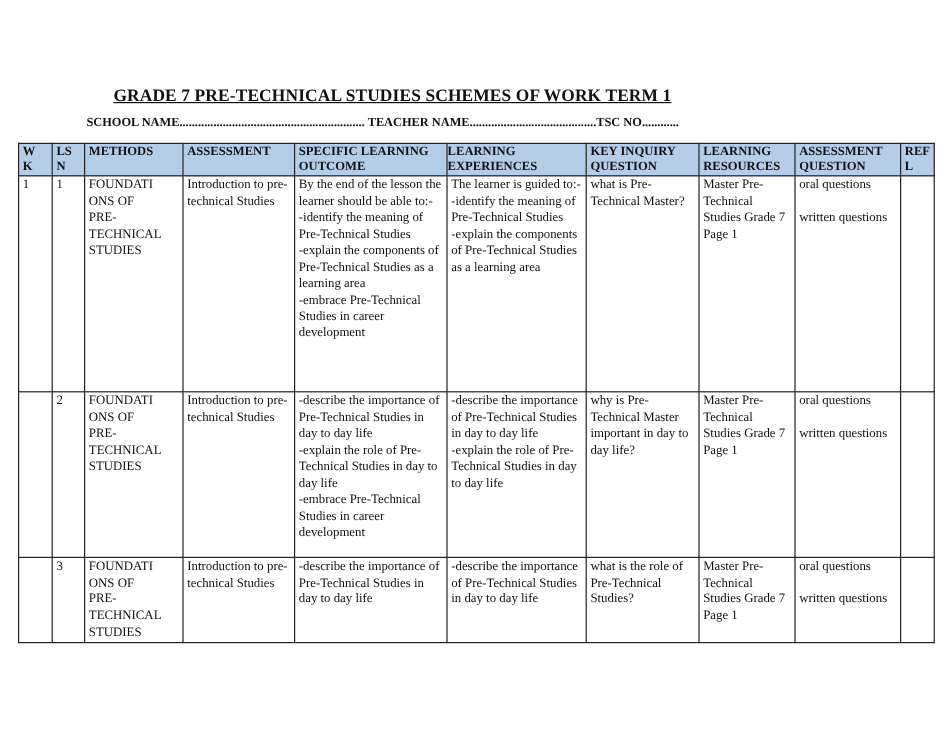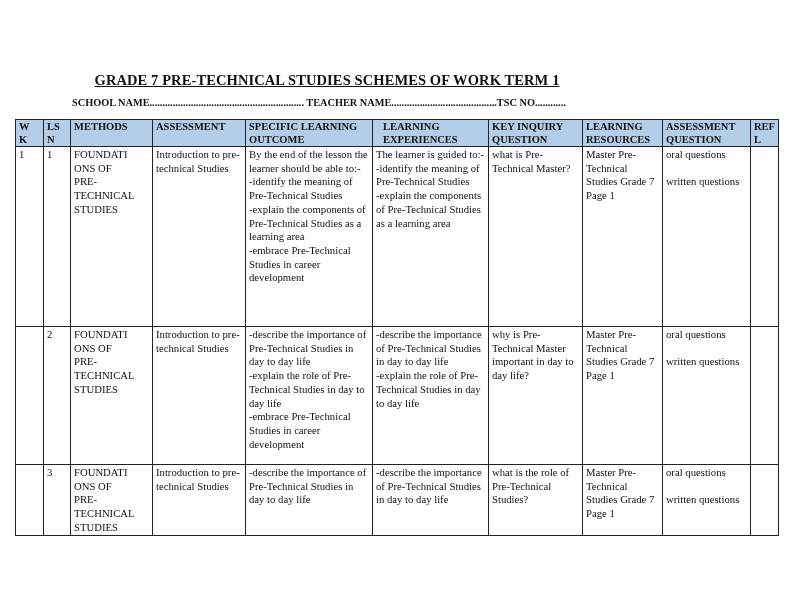--- a/index.html
+++ b/index.html
@@ -42,21 +42,21 @@
   </colgroup>
   <thead>
     <tr>
       <th class="pre">W
 K</th>
       <th class="pre">LS
 N</th>
       <th>METHODS</th>
       <th>ASSESSMENT</th>
       <th>SPECIFIC LEARNING OUTCOME</th>
-      <th style="padding-left:10px">LEARNING EXPERIENCES</th>
+      <th style="padding-left:0">LEARNING EXPERIENCES</th>
       <th>KEY INQUIRY QUESTION</th>
       <th>LEARNING RESOURCES</th>
       <th>ASSESSMENT QUESTION</th>
       <th>REFL</th>
     </tr>
   </thead>
   <tbody>
     <tr class="r1">
       <td>1</td>
       <td>1</td>

